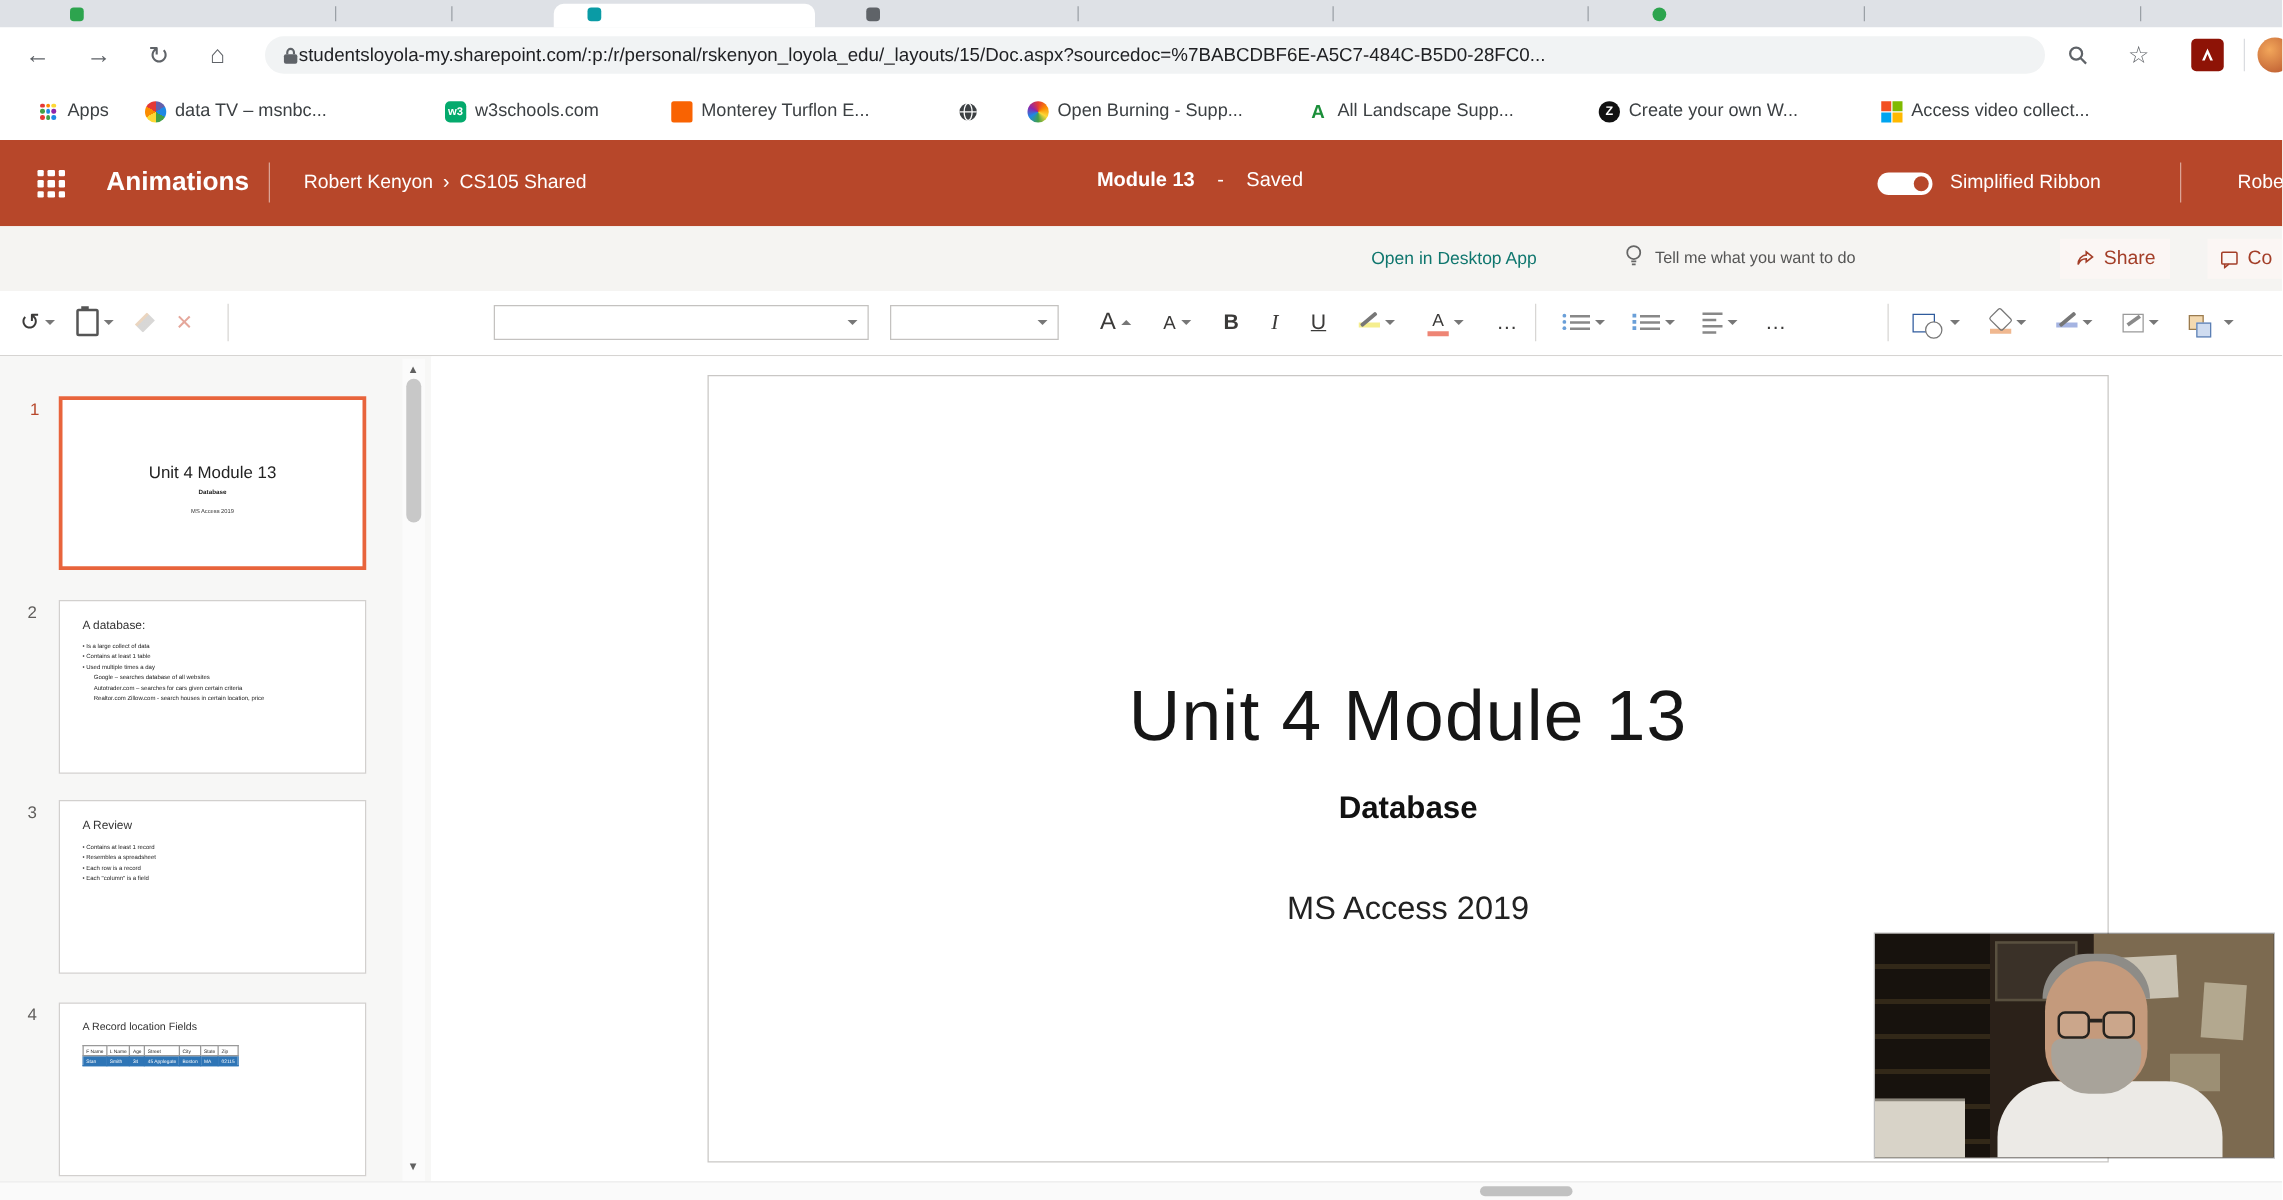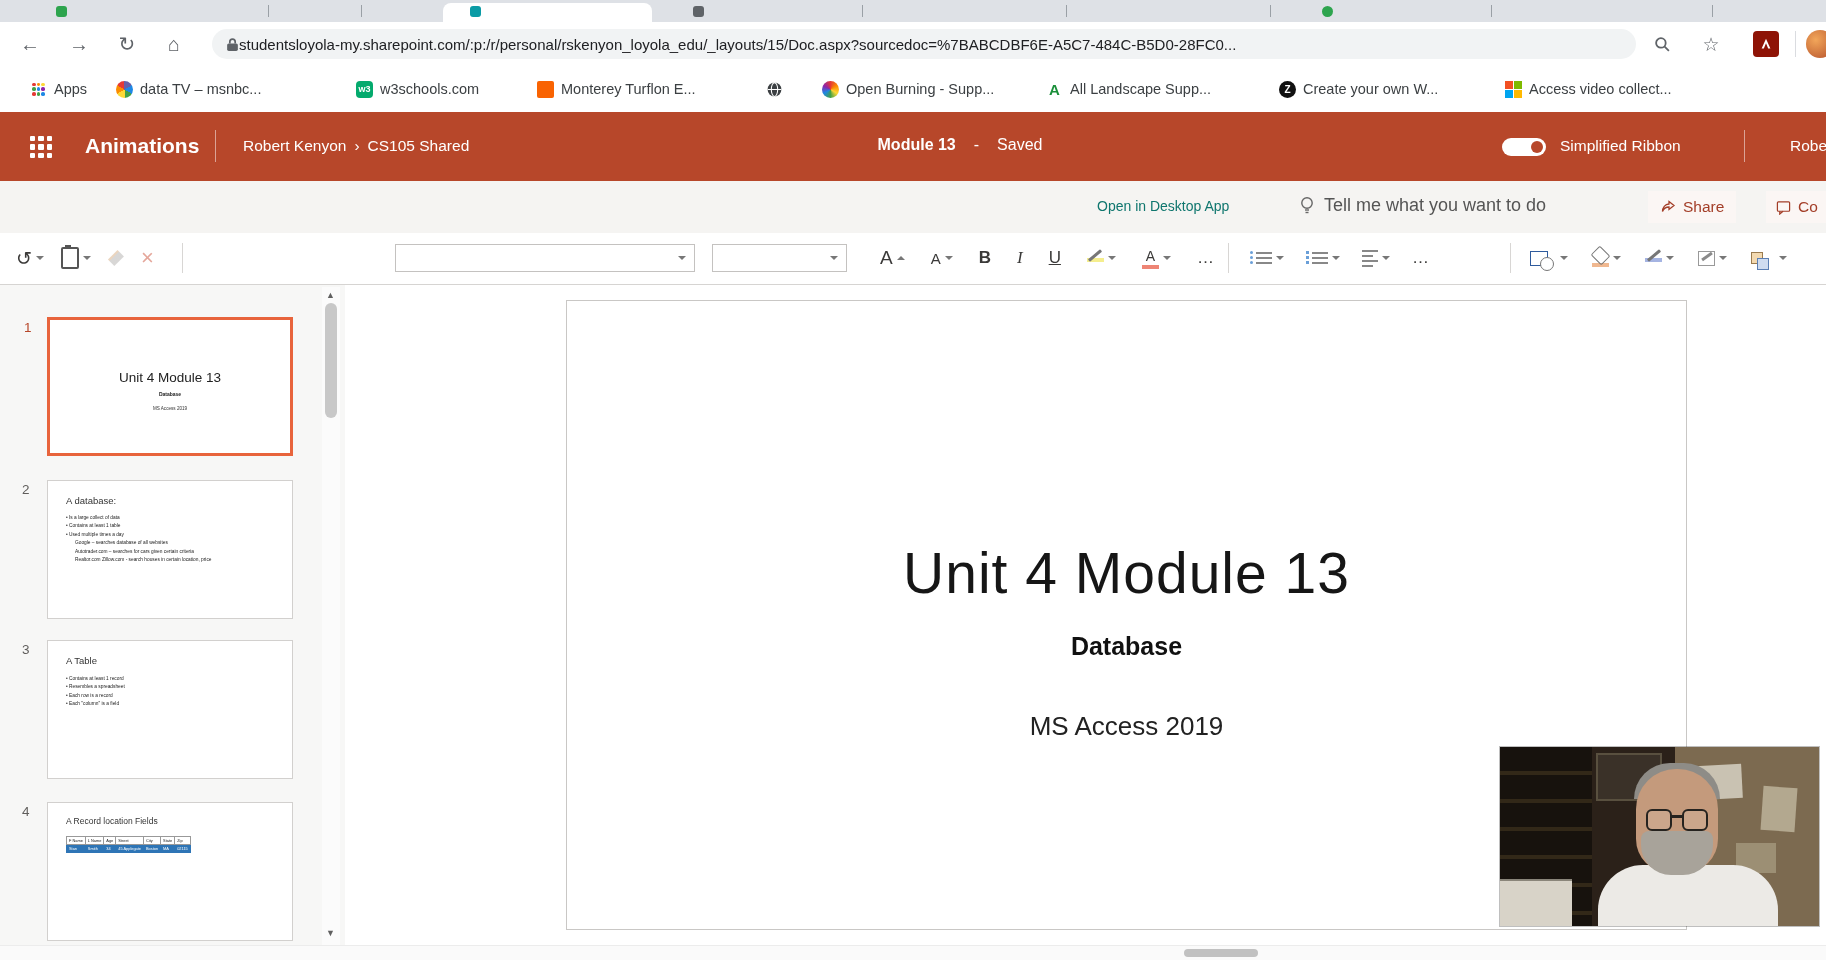--- a/index.html
+++ b/index.html
@@ -56,21 +56,21 @@
   .simpl{left:1560px;top:25px;font-size:15.5px;}
   .hdrdiv2{left:1744px;top:18px;width:1px;height:32px;background:rgba(255,255,255,.5);}
   .account{left:1790px;top:25px;font-size:15.5px;white-space:nowrap;}
 
   
   .rtabs{left:0;top:181px;width:1826px;height:52px;background:#f5f4f2;}
   .rtabflex{left:26px;top:0;height:52px;display:flex;gap:45px;align-items:center;}
   .rtab{font-size:15.5px;color:#4a4a4a;padding:14px 2px 11px 2px;}
   .rtab.active{font-weight:bold;color:#333;border-bottom:3px solid #B7472A;padding-bottom:8px;}
   .opendesk{left:1076px;top:17px;font-size:14px;color:#0f766e;margin-left:21px;}
-  .tellme{left:1300px;top:14px;display:flex;gap:10px;align-items:center;color:#555;font-size:18px;}
+  .tellme{left:1300px;top:14px;display:flex;gap:10px;align-items:center;color:#555;font-size:13px;}
   .sharebtn{left:1648px;top:10px;height:32px;display:flex;gap:7px;align-items:center;background:#fbf6f4;
             padding:0 12px;color:#A33E28;font-size:15.5px;}
   .commbtn{left:1766px;top:10px;height:32px;display:flex;gap:7px;align-items:center;background:#fbf6f4;
            padding:0 10px;color:#A33E28;font-size:15.5px;}
 
   
   .tbar{left:0;top:233px;width:1826px;height:51px;background:#fff;border-bottom:1px solid #d6d4d2;}
   .tgroup{top:0;height:50px;display:flex;align-items:center;}
   .tbtn{display:flex;align-items:center;gap:4px;color:#444;}
   .chev{width:0;height:0;border-left:4px solid transparent;border-right:4px solid transparent;border-top:4px solid #777;}
@@ -458,21 +458,21 @@
       <div class="t-bul">• Contains at least 1 table</div>
       <div class="t-bul">• Used multiple times a day</div>
       <div class="t-bul t-sub">Google – searches database of all websites</div>
       <div class="t-bul t-sub">Autotrader.com – searches for cars given certain criteria</div>
       <div class="t-bul t-sub">Realtor.com Zillow.com - search houses in certain location, price</div>
     </div>
   </div>
 
   <span class="abs slidenum" style="left:22px;top:642px">3</span>
   <div class="abs thumb" style="top:640px">
-    <div style="margin:14px 0 0 18px" class="t-title">A Table</div>
+    <div style="margin:14px 0 0 18px" class="t-title">A Review</div>
     <div style="margin:9px 0 0 18px">
       <div class="t-bul">• Contains at least 1 record</div>
       <div class="t-bul">• Resembles a spreadsheet</div>
       <div class="t-bul">• Each row is a record</div>
       <div class="t-bul">• Each "column" is a field</div>
     </div>
   </div>
 
   <span class="abs slidenum" style="left:22px;top:804px">4</span>
   <div class="abs thumb" style="top:802px">

